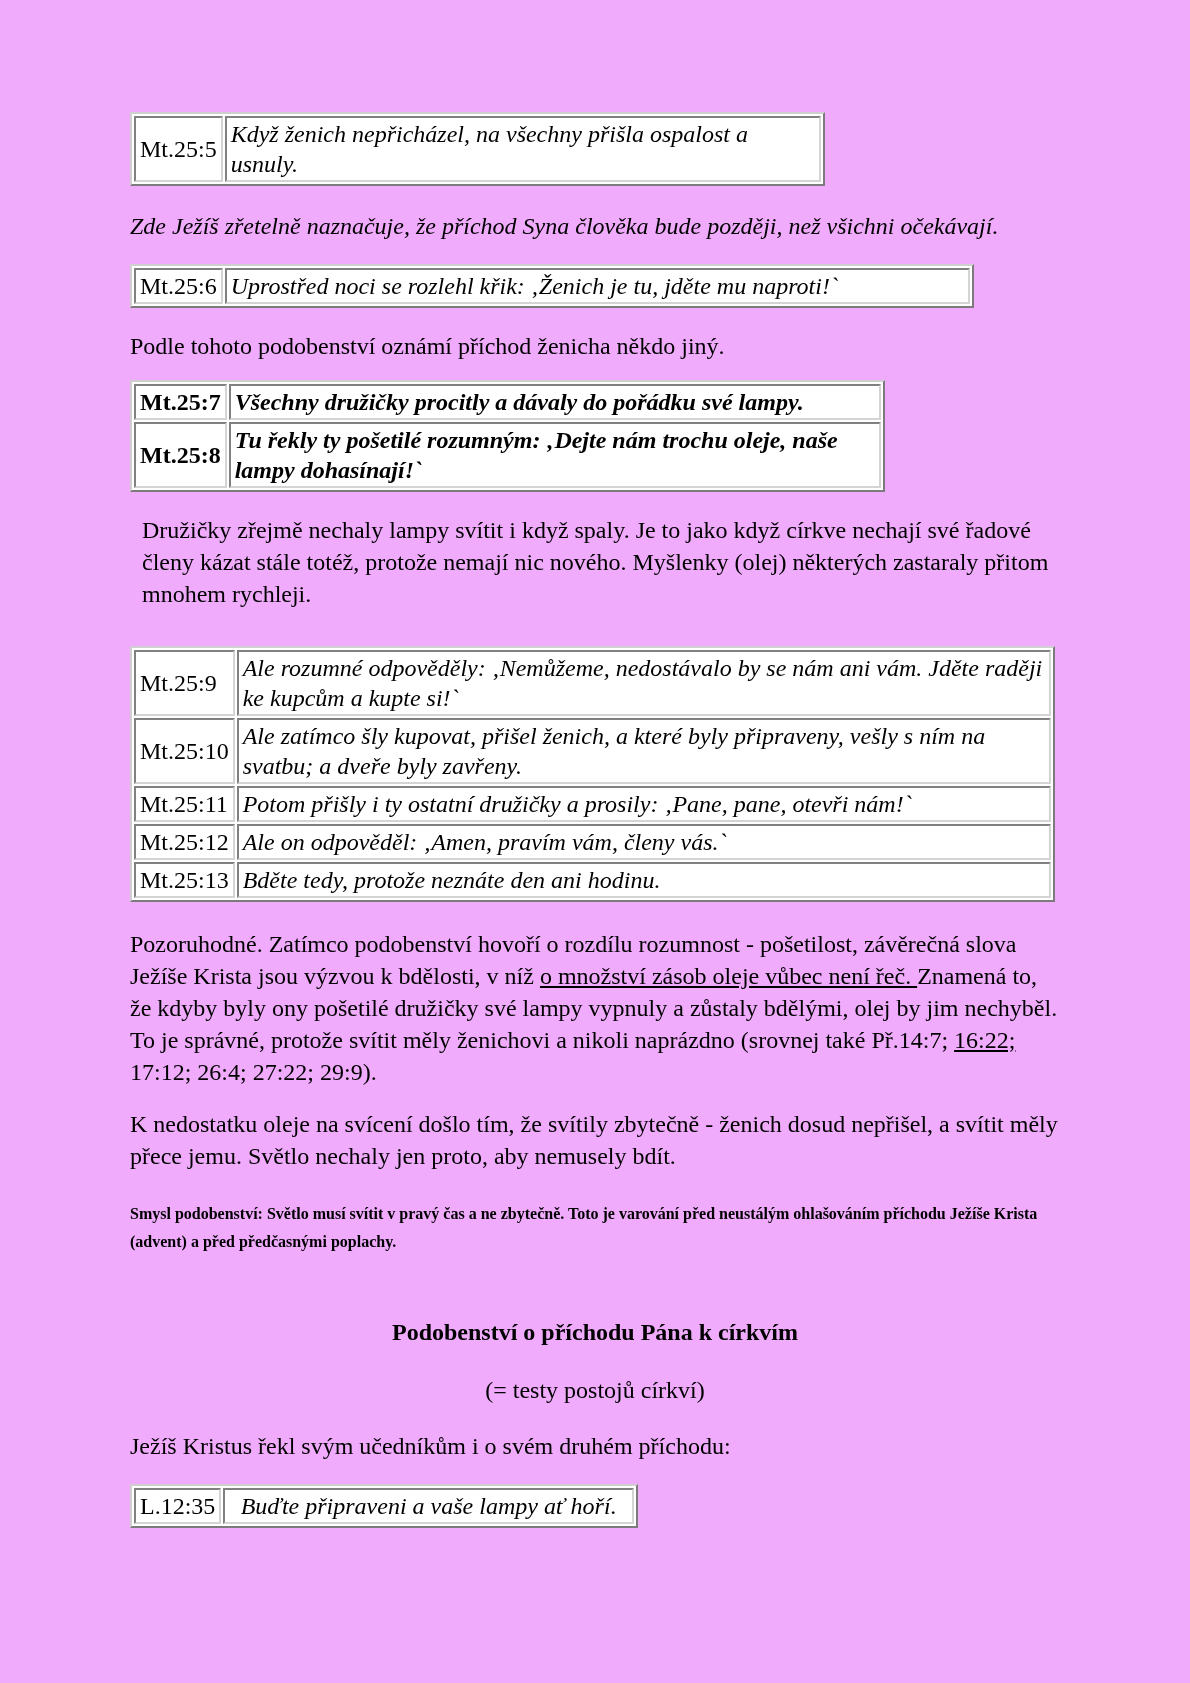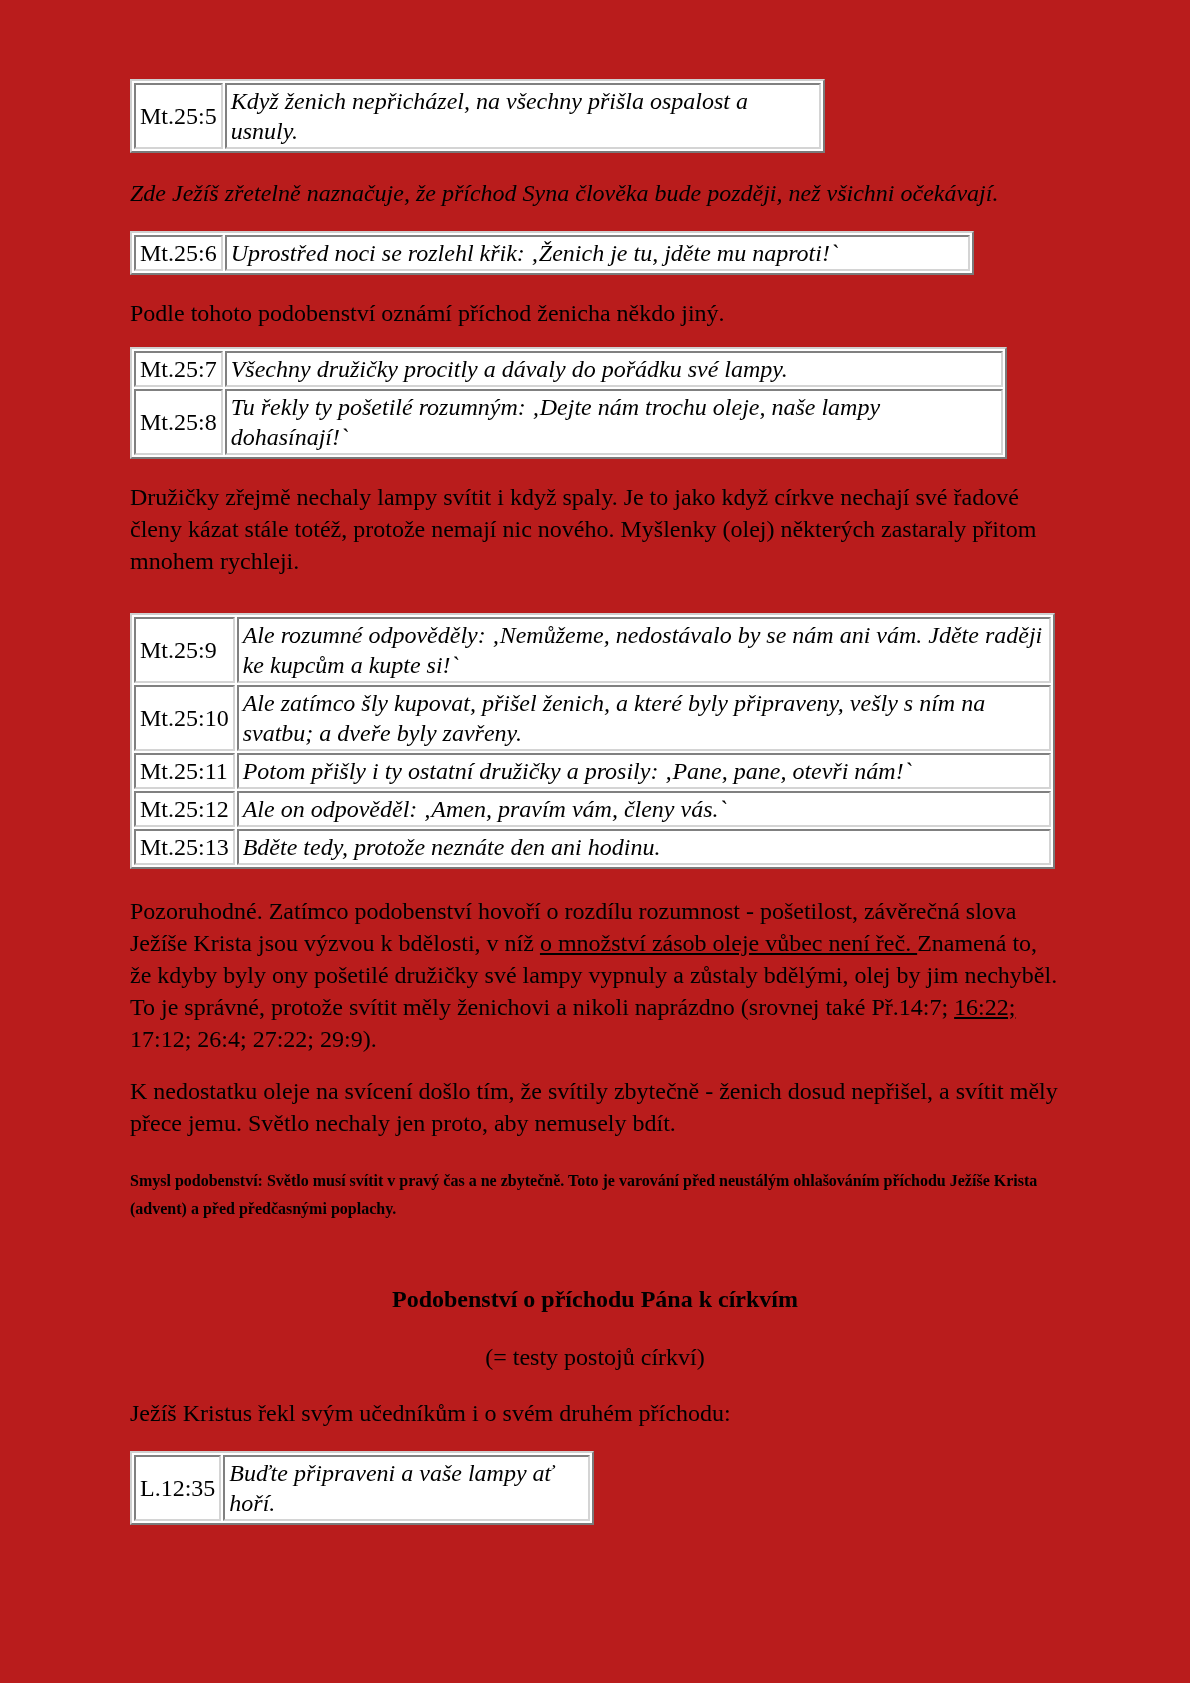--- a/index.html
+++ b/index.html
@@ -1,23 +1,23 @@
 <!DOCTYPE html>
 <html lang="cs"><head>
 <meta charset="utf-8">
 <style>
   html, body { margin: 0; padding: 0; background: #ffffff; }
   .page {
     position: relative;
     width: 1190px;
     height: 1683px;
     margin: 0 auto;
-    background: #b91c1c;
+    background: #f0abfc;
     box-sizing: border-box;
-    padding: 79px 130px 0 130px;
+    padding: 112px 130px 0 130px;
     font-family: "Liberation Serif", "DejaVu Serif", serif;
     font-size: 24px;
     color: #000000;
     overflow: hidden;
   }
   p { margin: 0; line-height: 32px; }
 
   
   table.vt {
     border: 2px outset #cfcfcf;
@@ -30,29 +30,29 @@
     border: 2px inset #d4d4d4;
     padding: 1px 4px;
     line-height: 30px;
     vertical-align: middle;
   }
   td.ref { white-space: nowrap; font-style: normal; }
   td.vtx { font-style: italic; width: 100%; }
 
   .w1 { width: 695px; }
   .w2 { width: 844px; }
-  .w3 { width: 877px; }
+  .w3 { width: 755px; font-weight: bold; }
   .w4 { width: 925px; }
-  .w5 { width: 464px; }
+  .w5 { width: 508px; text-align: center; }
 
   #b2  { margin-top: 24px; font-style: italic; }
   #b3  { margin-top: 22px; }
   #b4  { margin-top: 22px; }
   #b5  { margin-top: 18px; }
-  #b6  { margin-top: 22px; }
+  #b6  { margin-top: 22px; margin-left: 12px; }
   #b7  { margin-top: 36px; }
   #b8  { margin-top: 26px; }
   #b9  { margin-top: 20px; }
   #b10 { margin-top: 28px; }
   #b11 { margin-top: 60px; }
   #b12 { margin-top: 26px; }
   #b13 { margin-top: 24px; }
   #b14 { margin-top: 22px; }
 
   .note { font-weight: bold; font-size: 16px; line-height: 28px; }

